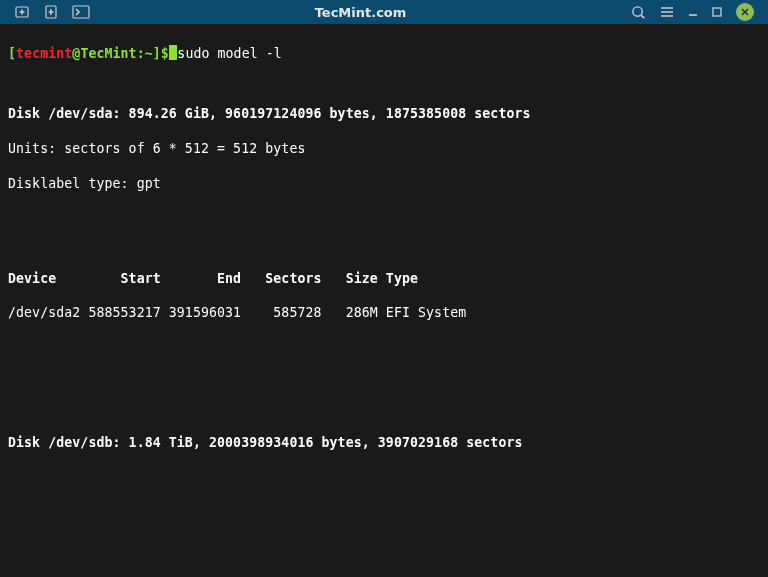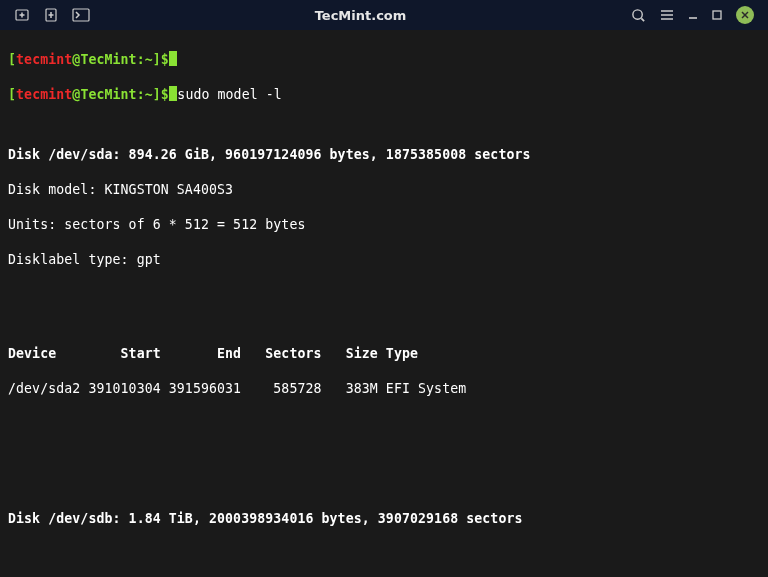--- a/index.html
+++ b/index.html
@@ -7,22 +7,22 @@
       width: 768px;
       height: 577px;
       background: #2e2e2e;
       font-family: "DejaVu Sans Mono", "Liberation Mono", monospace;
       font-size: 13.2px;
       display: flex;
       flex-direction: column;
       overflow: hidden;
     }
     .titlebar {
-      height: 30px;
-      background: #0f172a;
+      height: 24px;
+      background: #0c4a6e;
       display: flex;
       align-items: center;
       padding: 0 14px;
       color: #cccccc;
       font-family: "DejaVu Sans", Arial, sans-serif;
       font-size: 13px;
     }
     .titlebar .left-icons, .titlebar .right-icons {
       display: flex;
       align-items: center;
@@ -119,29 +119,27 @@
     <span class="close-btn">
       <svg viewBox="0 0 10 10">
           <line x1="2" y1="2" x2="8" y2="8" stroke="#2b2b2b" stroke-width="1.5"></line>
           <line x1="8" y1="2" x2="2" y2="8" stroke="#2b2b2b" stroke-width="1.5"></line>
         </svg>
     </span>
   </div>
 </div>
 
 <div class="terminal">
-<span class="ln"><span class="green">[</span><span class="red">tecmint</span><span class="green">@</span><span class="green">TecMint</span><span class="green">:</span><span class="green">~</span><span class="green">]$</span><span class="cursor"></span></span>
 <span class="ln"><span class="green">[</span><span class="red">tecmint</span><span class="green">@</span><span class="green">TecMint</span><span class="green">:</span><span class="green">~</span><span class="green">]$</span><span class="cursor"></span><span>sudo model -l</span></span>
 <span class="ln bold">Disk /dev/sda: 894.26 GiB, 960197124096 bytes, 1875385008 sectors</span>
-<span class="ln">Disk model: KINGSTON SA400S3</span>
 <span class="ln">Units: sectors of 6 * 512 = 512 bytes</span>
 <span class="ln">Disklabel type: gpt</span>
 <span class="ln"></span>
 <span class="ln bold">Device        Start       End   Sectors   Size Type</span>
-<span class="ln">/dev/sda2 391010304 391596031    585728   383M EFI System</span>
+<span class="ln">/dev/sda2 588553217 391596031    585728   286M EFI System</span>
 <span class="ln"></span>
 <span class="ln"></span>
 <span class="ln bold">Disk /dev/sdb: 1.84 TiB, 2000398934016 bytes, 3907029168 sectors</span>
 
 
 
 
 
 
 

